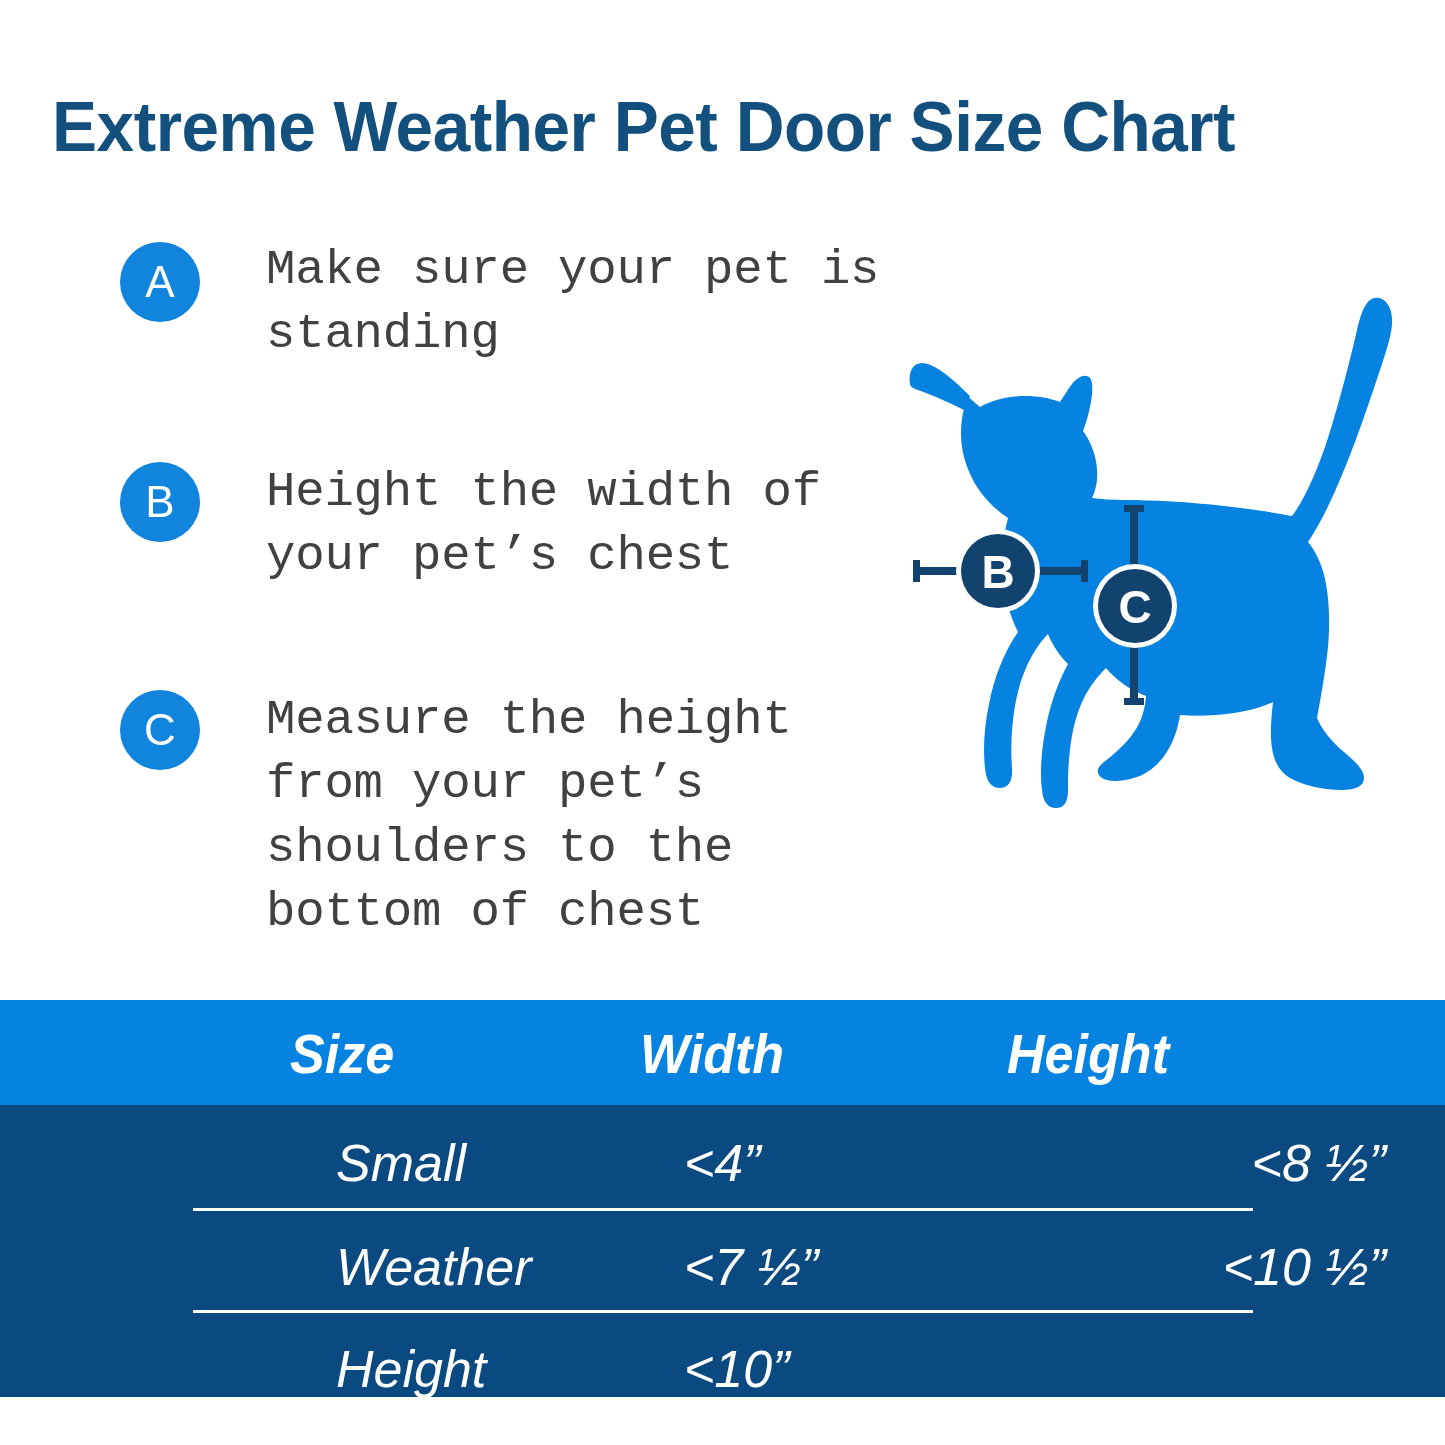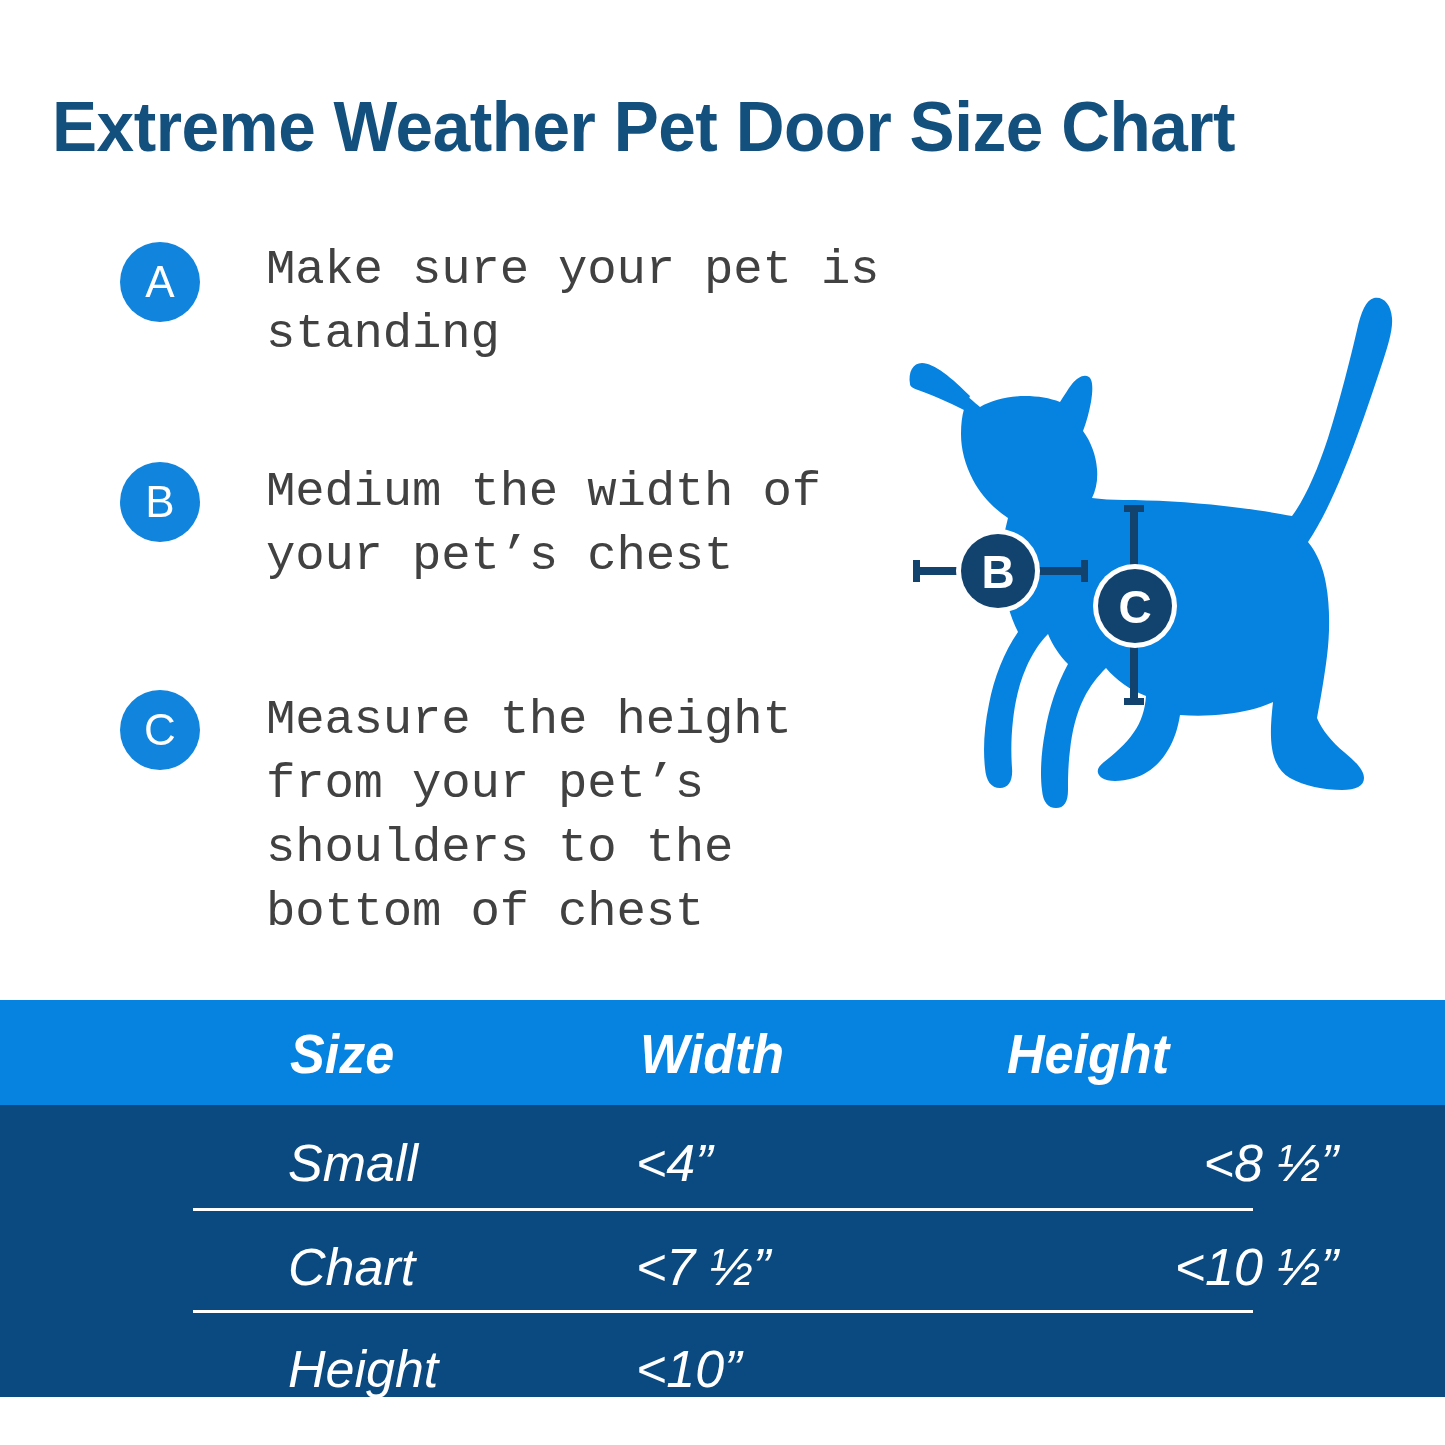--- a/index.html
+++ b/index.html
@@ -119,20 +119,21 @@
   #hdr-height { left: 1007px; }
 
   #table-body {
     position: relative;
     width: 100%;
     height: 340px;
   }
   .table-row {
     position: relative;
     height: 100px;
+    margin-left: 48px;
   }
   .cell {
     position: absolute;
     top: 18px;
     font-family: "Liberation Sans", sans-serif;
     font-weight: normal;
     font-size: 52px;
     line-height: 64px;
     color: #ffffff;
     white-space: nowrap;
@@ -163,21 +164,21 @@
 
   <div id="instructions">
 
     <div class="instruction-row" id="row-a">
       <div class="badge">A</div>
       <div class="instruction-text">Make sure your pet is standing</div>
     </div>
 
     <div class="instruction-row" id="row-b">
       <div class="badge">B</div>
-      <div class="instruction-text">Medium the width of your pet’s chest</div>
+      <div class="instruction-text">Height the width of your pet’s chest</div>
     </div>
 
     <div class="instruction-row" id="row-c">
       <div class="badge">C</div>
       <div class="instruction-text">Measure the height from your pet’s shoulders to the bottom of chest</div>
     </div>
 
   </div>
 
   <div id="cat-illustration">
@@ -300,21 +301,21 @@
 
       <div class="table-row" id="row-small">
         <div class="cell cell-size">Small</div>
         <div class="cell cell-width">&lt;4”</div>
         <div class="cell cell-height">&lt;8 ½”</div>
       </div>
 
       <div class="row-divider" id="divider-1"></div>
 
       <div class="table-row" id="row-medium">
-        <div class="cell cell-size">Chart</div>
+        <div class="cell cell-size">Weather</div>
         <div class="cell cell-width">&lt;7 ½”</div>
         <div class="cell cell-height">&lt;10 ½”</div>
       </div>
 
       <div class="row-divider" id="divider-2"></div>
 
       <div class="table-row" id="row-large">
         <div class="cell cell-size">Height</div>
         <div class="cell cell-width">&lt;10”</div>
       </div>

